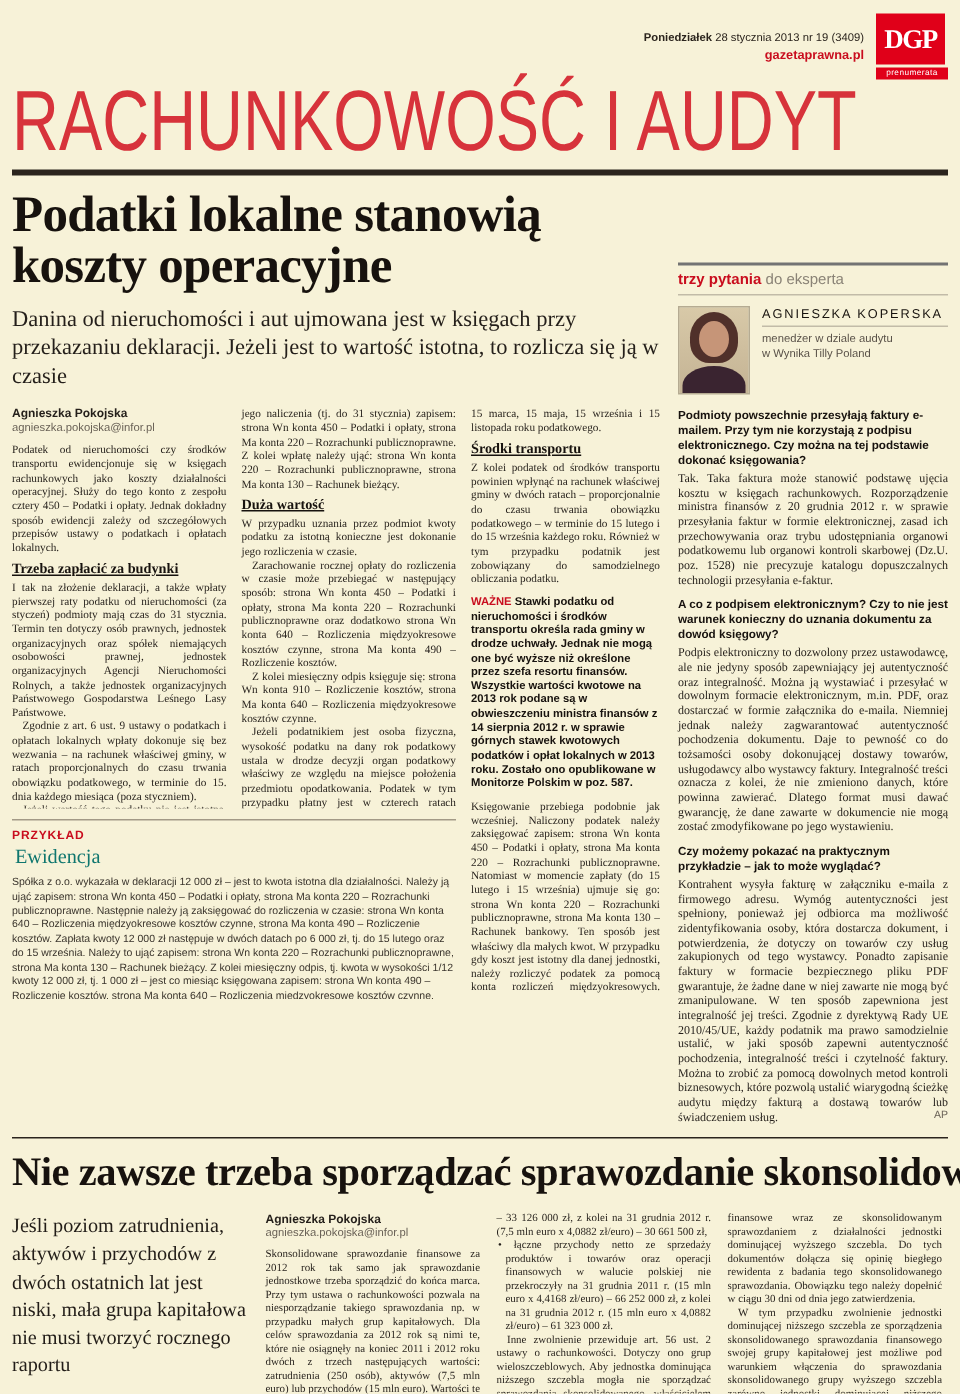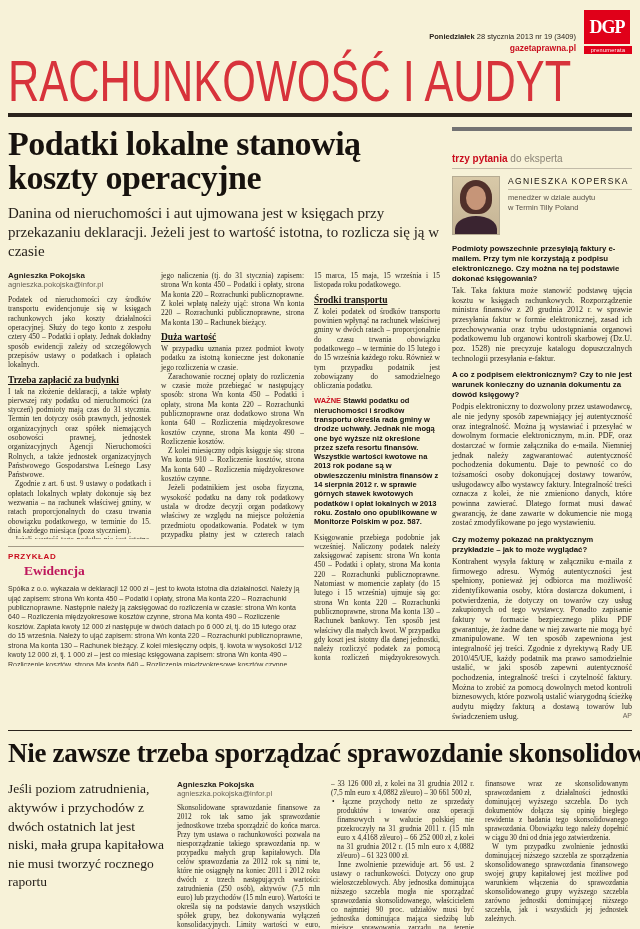--- a/index.html
+++ b/index.html
@@ -1,20 +1,20 @@
 <!DOCTYPE html>
 <html lang="pl"><head>
 <meta charset="utf-8">
 <style>
   html,body{margin:0;padding:0;}
   body{width:640px;height:929px;background:#f7f2d8;font-family:"Liberation Sans",sans-serif;color:#241f1a;overflow:hidden;}
   .page{padding:0 8px;box-sizing:border-box;width:640px;height:929px;}
 
   
-  .topbar{display:flex;justify-content:flex-end;align-items:flex-end;gap:8px;padding-top:8px;height:46px;}
+  .topbar{display:flex;justify-content:flex-end;align-items:center;gap:8px;padding-top:8px;height:46px;}
   .dateline{text-align:right;font-size:7.5px;color:#2b241d;line-height:1.3;}
   .dateline .bold{font-weight:bold;}
   .site-link{color:#c90d1e;font-weight:bold;font-size:8.5px;text-decoration:none;display:block;margin-top:1px;cursor:pointer;}
   .logo-wrap{width:48px;}
   .logo-box{width:46px;height:34px;background:#e00019;color:#fff;font-family:"Liberation Serif",serif;font-weight:bold;font-size:18px;display:flex;align-items:center;justify-content:center;letter-spacing:-1px;}
   .logo-sub{background:#e00019;color:#fff;font-size:5.5px;text-align:center;margin-top:2px;padding:1px 0;letter-spacing:.3px;}
 
   
   .section-title{font-size:57px;color:#d7333b;font-weight:400;margin:0;line-height:.95;height:56px;white-space:nowrap;transform:scaleX(.76);transform-origin:left;font-family:"Liberation Sans",sans-serif;}
   .rule-thick{border-top:4px solid #2b241d;margin-top:3px;}
@@ -33,25 +33,25 @@
   .byline-mail{font-size:7.5px;color:#6a6257;display:block;margin-bottom:6px;text-decoration:none;}
   .bodytext p{font-family:"Liberation Serif",serif;font-size:7.5px;line-height:1.24;text-align:justify;margin:0;}
   .bodytext p.ind{text-indent:7px;}
   .colhead{font-family:"Liberation Serif",serif;font-weight:bold;font-size:9.5px;margin:5px 0 2px;color:#17120e;text-decoration:underline;}
   .wazne{font-family:"Liberation Sans",sans-serif !important;font-weight:bold;font-size:7.4px;line-height:1.32;margin:6px 0 !important;text-align:left !important;color:#17120e;}
   .wazne .wlabel{color:#c90d1e;}
 
   
   .example{border-top:1px solid #a39a87;margin-top:7px;padding-top:5px;height:114px;overflow:hidden;}
   .ex-label{color:#c90d1e;font-weight:bold;font-size:8px;letter-spacing:.6px;display:block;}
-  .ex-title{font-family:"Liberation Serif",serif;font-size:13.5px;font-weight:bold;margin:2px 16px 5px;color:#be185d;}
+  .ex-title{font-family:"Liberation Serif",serif;font-size:13.5px;font-weight:normal;margin:2px 2px 5px;color:#0f766e;}
   .ex-body{font-size:7px;line-height:1.35;color:#3a342c;margin:0;}
 
   
-  .sidebar{flex:1;border-top:4px solid #737373;padding-top:22px;min-width:0;}
+  .sidebar{flex:1;border-top:2px solid #737373;padding-top:4px;min-width:0;margin-top:48px;}
   .kicker{font-size:10px;}
   .kicker .red{color:#c90d1e;font-weight:bold;}
   .kicker .gray{color:#8a8376;}
   .kicker-rule{border-top:1px solid #c2bba8;margin:4px 0 7px;}
   .sb-title{font-family:"Liberation Serif",serif;font-size:17px;line-height:1.05;margin:0 0 9px;color:#17120e;font-weight:700;}
   .person{display:flex;gap:8px;margin-bottom:9px;}
   .photo{width:46px;height:57px;flex:0 0 46px;background:linear-gradient(#d8c9a8,#c4b394);position:relative;overflow:hidden;border:1px solid #b5ab92;}
   .photo .hair{position:absolute;left:7px;top:3px;width:32px;height:34px;border-radius:50% 50% 40% 40%;background:#50302a;}
   .photo .face{position:absolute;left:13px;top:9px;width:20px;height:24px;border-radius:50%;background:#c69578;}
   .photo .torso{position:absolute;left:2px;bottom:-8px;width:42px;height:26px;border-radius:50% 50% 0 0;background:#3a2430;}
@@ -155,21 +155,21 @@
       <div class="person">
         <div class="photo">
           <div class="hair"></div>
           <div class="face"></div>
           <div class="torso"></div>
         </div>
         <div class="p-info">
           <div class="p-name">AGNIESZKA KOPERSKA</div>
           <div class="p-role">
             <div>menedżer w dziale audytu</div>
-            <div>w Termin Tilly Poland</div>
+            <div>w Wynika Tilly Poland</div>
           </div>
         </div>
       </div>
 
       <div>
         <p class="qa-q">Podmioty powszechnie przesyłają faktury e-mailem. Przy tym nie korzystają z podpisu elektronicznego. Czy można na tej podstawie dokonać księgowania?</p>
         <p class="qa-a">Tak. Taka faktura może stanowić podstawę ujęcia kosztu w księgach rachunkowych. Rozporządzenie ministra finansów z 20 grudnia 2012 r. w sprawie przesyłania faktur w formie elektronicznej, zasad ich przechowywania oraz trybu udostępniania organowi podatkowemu lub organowi kontroli skarbowej (Dz.U. poz. 1528) nie precyzuje katalogu dopuszczalnych technologii przesyłania e-faktur.</p>
         <p class="qa-q">A co z podpisem elektronicznym? Czy to nie jest warunek konieczny do uznania dokumentu za dowód księgowy?</p>
         <p class="qa-a">Podpis elektroniczny to dozwolony przez ustawodawcę, ale nie jedyny sposób zapewniający jej autentyczność oraz integralność. Można ją wystawiać i przesyłać w dowolnym formacie elektronicznym, m.in. PDF, oraz dostarczać w formie załącznika do e-maila. Niemniej jednak należy zagwarantować autentyczność pochodzenia dokumentu. Daje to pewność co do tożsamości osoby dokonującej dostawy towarów, usługodawcy albo wystawcy faktury. Integralność treści oznacza z kolei, że nie zmieniono danych, które powinna zawierać. Dlatego format musi dawać gwarancję, że dane zawarte w dokumencie nie mogą zostać zmodyfikowane po jego wystawieniu.</p>
         <p class="qa-q">Czy możemy pokazać na praktycznym przykładzie – jak to może wyglądać?</p>

